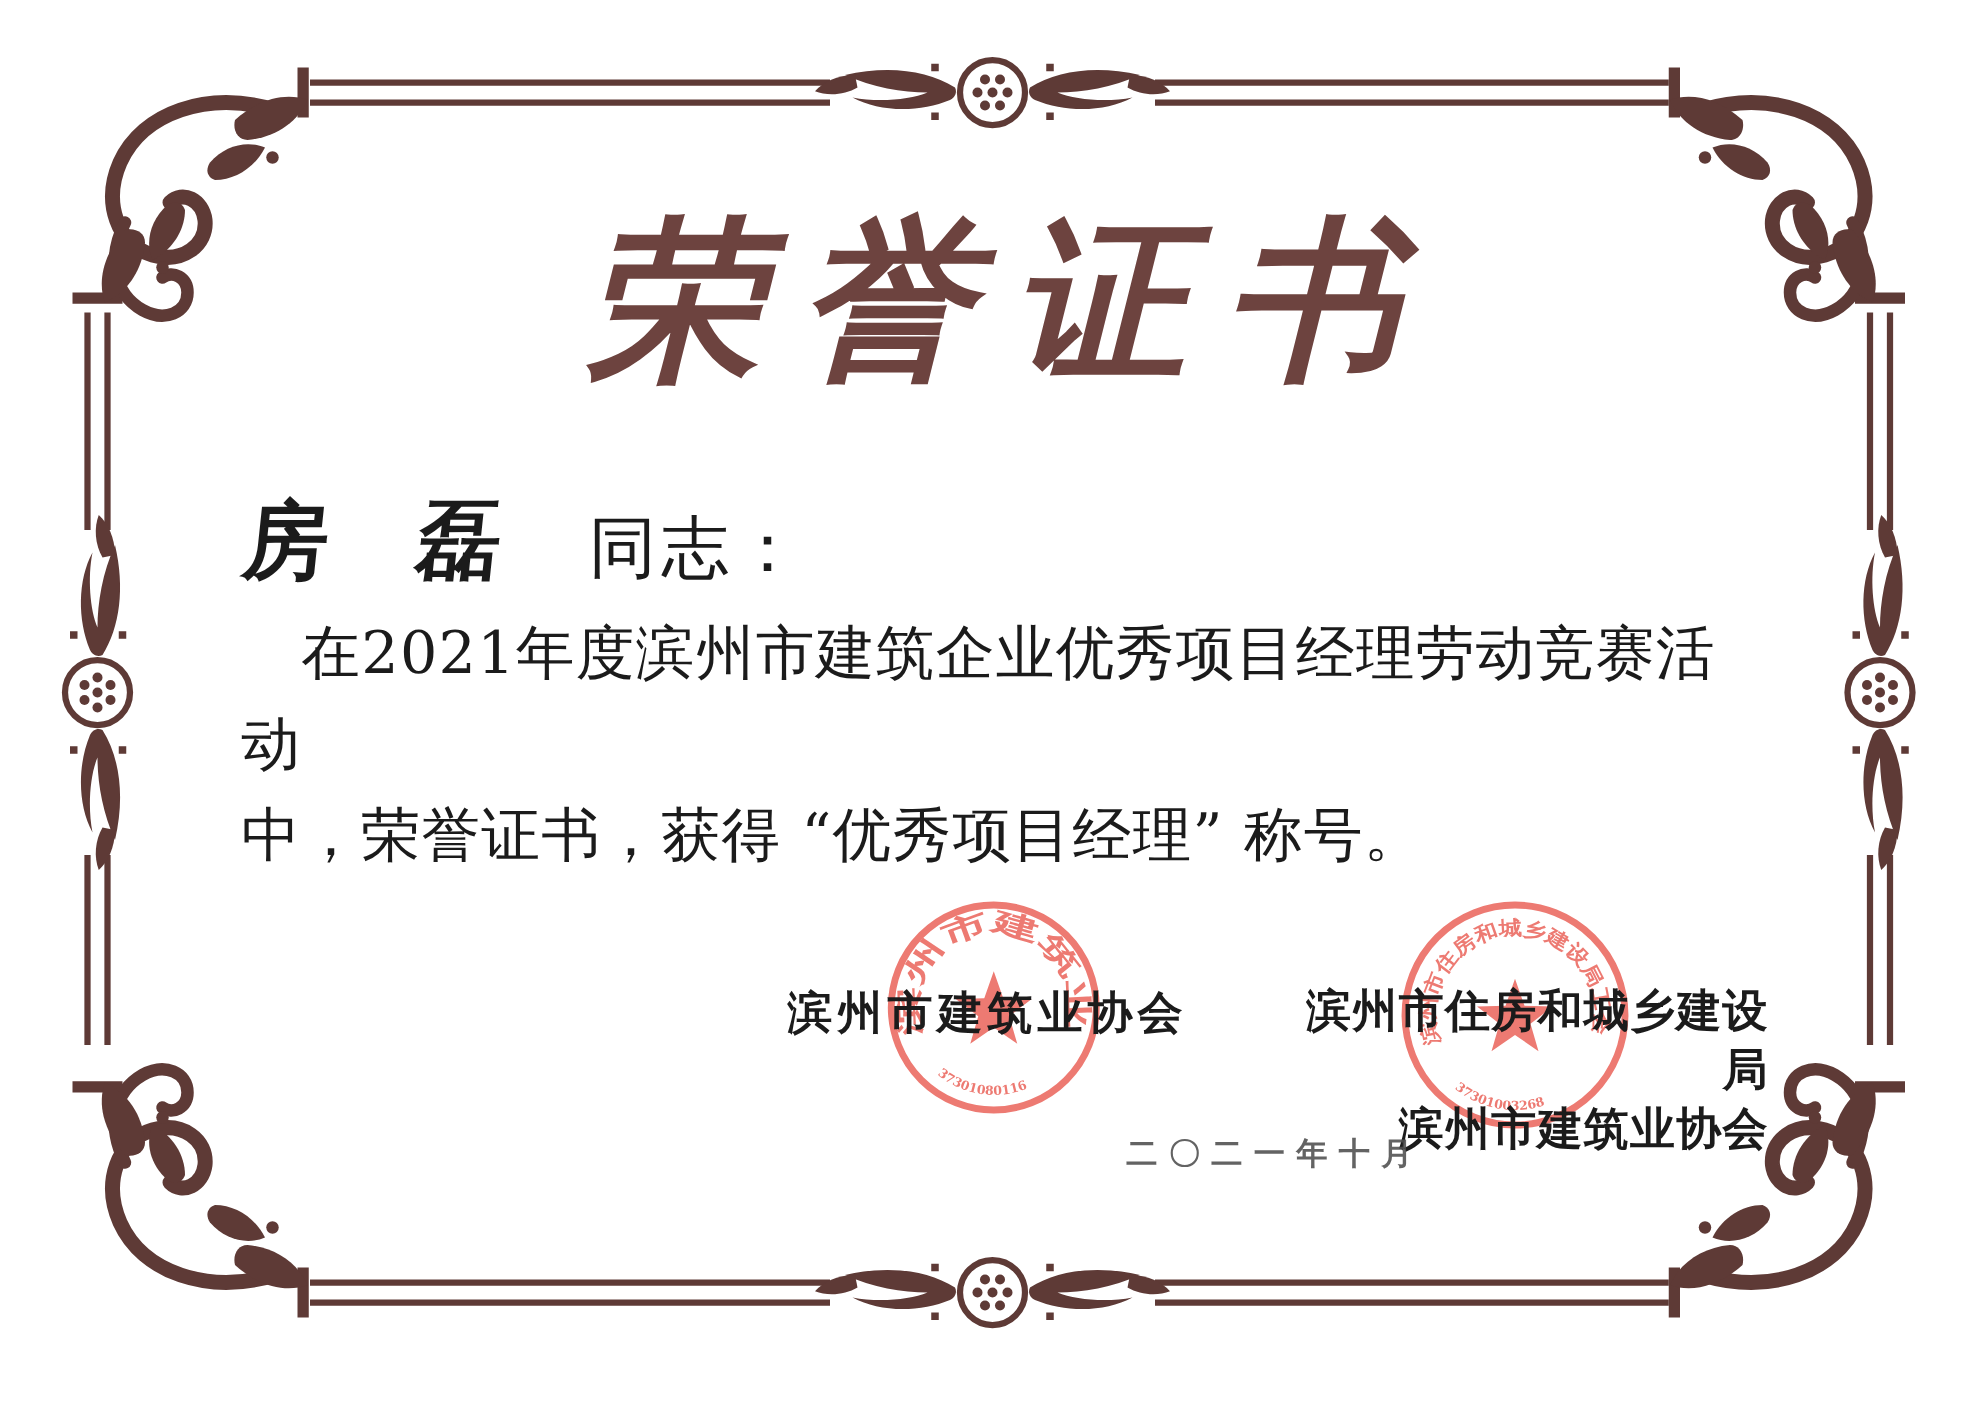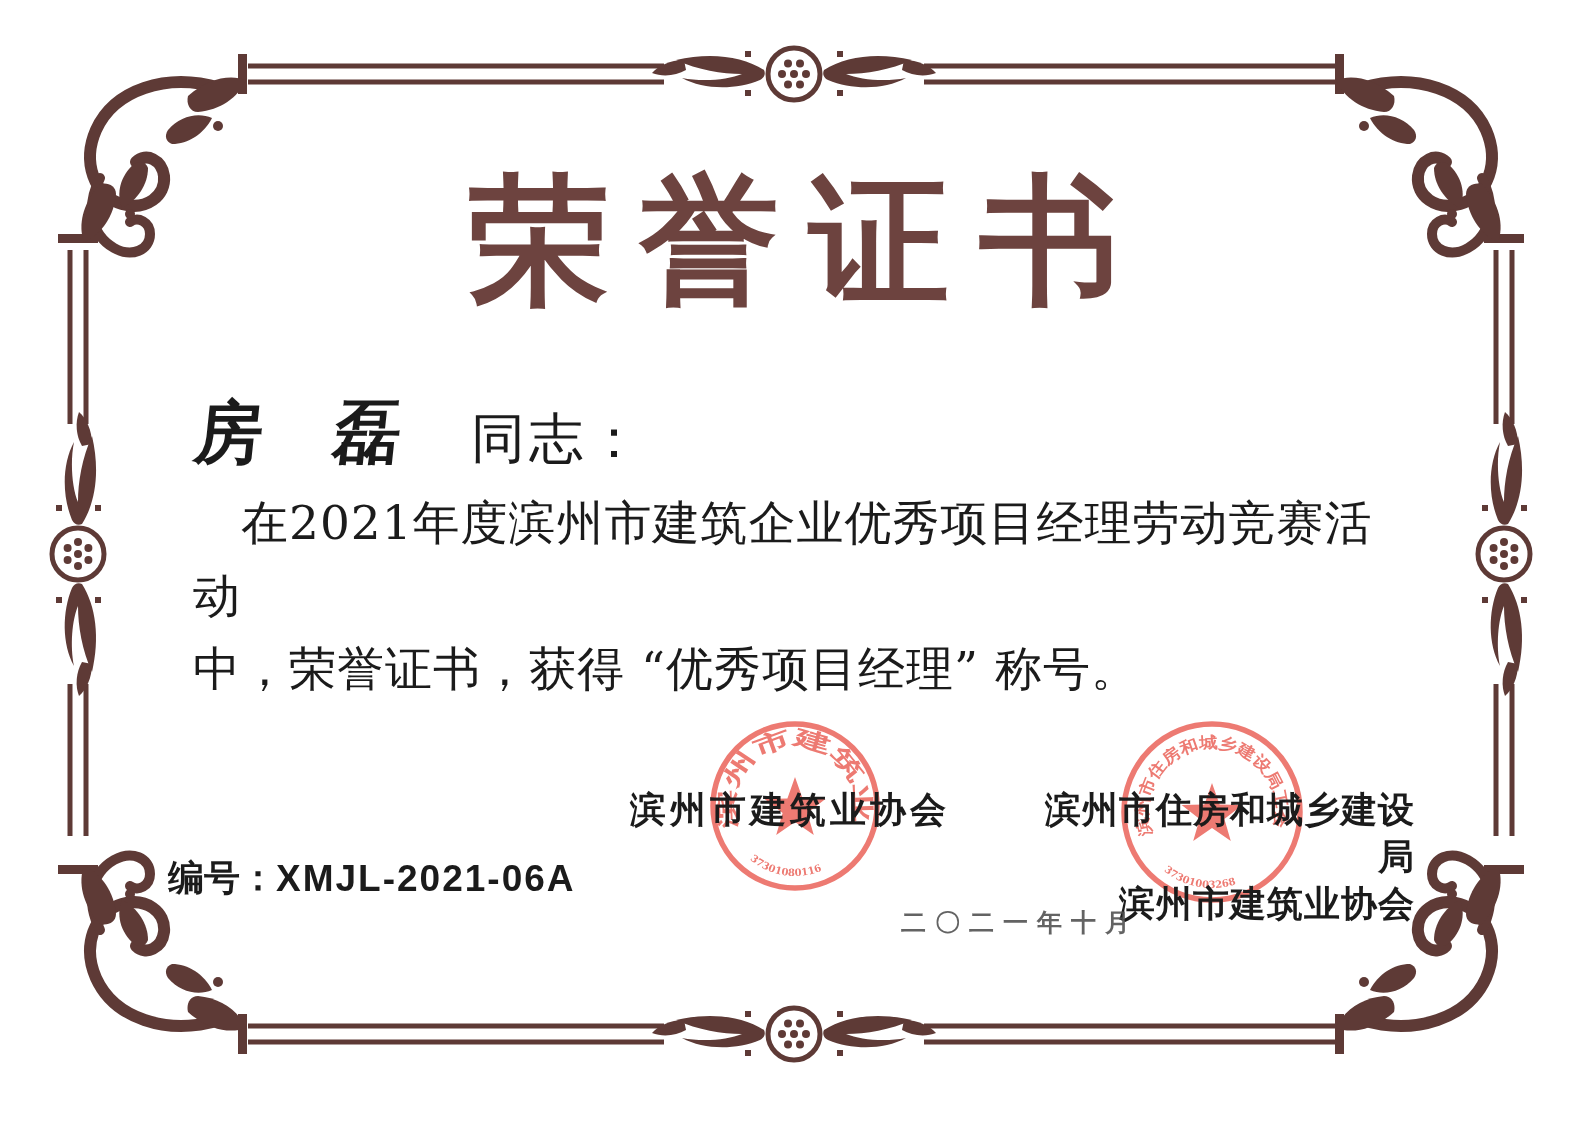--- a/index.html
+++ b/index.html
@@ -29,20 +29,21 @@
   .seal-text{fill:var(--seal_red);font-family:"DejaVu Serif","Liberation Serif",serif;font-weight:700;}
   .seal-star{fill:var(--seal_red);}
   
   .title{
     position:absolute;left:0;top:148px;width:100%;
     text-align:center;
     font-size:140px;font-weight:700;
     color:var(--title_ink);
     letter-spacing:30px;text-indent:30px;
     white-space:nowrap;
+    font-style:italic;
   }
   .recipient{
     position:absolute;left:195px;top:388px;
     display:flex;align-items:flex-end;
     color:var(--body_ink);
   }
   .name-char{
     font-size:68px;font-weight:700;
     transform:skewX(-6deg);
     margin-right:70px;
@@ -202,20 +203,16 @@
     <div>中，荣誉证书，获得 “优秀项目经理” 称号。</div>
   </div>
 
   <div class="issuer-left">滨州市建筑业协会</div>
 
   <div class="issuer-right">
     <div>滨州市住房和城乡建设局</div>
     <div>滨州市建筑业协会</div>
   </div>
 
-  <div class="serial">
-    <span class="serial-label">编号：</span>
-    <span class="serial-value">XMJL-2021-06A</span>
-  </div>
 
   <div class="issue-date">二〇二一年十月</div>
 
 </div>
 
 </body></html>

